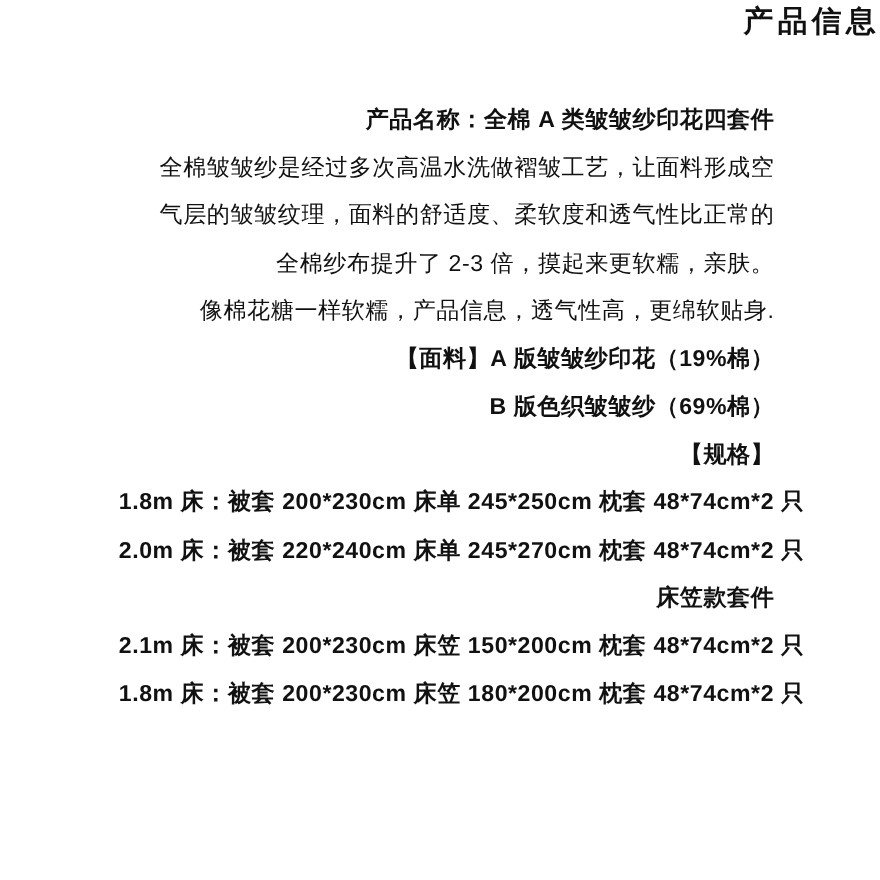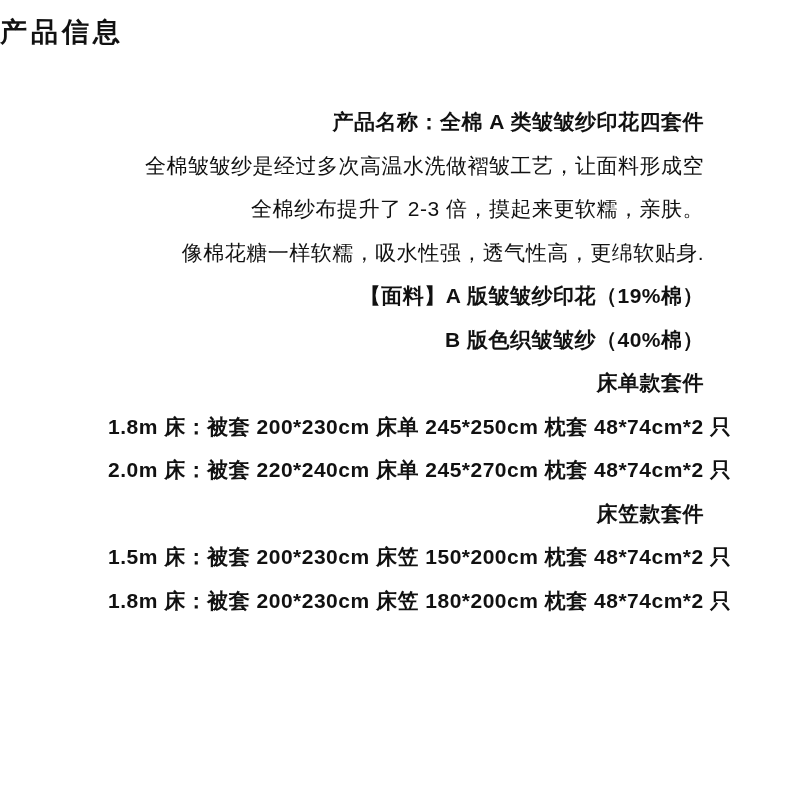--- a/index.html
+++ b/index.html
@@ -12,22 +12,21 @@
     width: 800px;
     height: 800px;
     background: #ffffff;
     color: #111111;
     font-family: "Liberation Sans", "DejaVu Sans", sans-serif;
     overflow: hidden;
     box-sizing: border-box;
   }
   .doc-title {
     margin: 0;
-    padding-top: 13px;
-    text-align: left;
+    text-align: right;
     font-size: 27px;
     font-weight: 700;
     letter-spacing: 4px;
     line-height: 38px;
   }
   .body-block {
     padding: 0 96px 0 108px;
   }
   .line {
     font-size: 21px;
@@ -54,30 +53,31 @@
 
 <div class="page">
 
   <h1 class="doc-title">产品信息</h1>
 
   <div class="body-block">
 
     <div class="line bold first">产品名称：全棉 A 类皱皱纱印花四套件</div>
 
     <div class="line para">全棉皱皱纱是经过多次高温水洗做褶皱工艺，让面料形成空</div>
+    <div class="line para">气层的皱皱纹理，面料的舒适度、柔软度和透气性比正常的</div>
     <div class="line para">全棉纱布提升了 2-3 倍，摸起来更软糯，亲肤。</div>
-    <div class="line para">像棉花糖一样软糯，吸水性强，透气性高，更绵软贴身.</div>
+    <div class="line para">像棉花糖一样软糯，产品信息，透气性高，更绵软贴身.</div>
 
     <div class="line bold">【面料】A 版皱皱纱印花（19%棉）</div>
-    <div class="line bold indent">B 版色织皱皱纱（40%棉）</div>
+    <div class="line bold indent">B 版色织皱皱纱（69%棉）</div>
 
+    <div class="line bold">【规格】</div>
 
-    <div class="line bold">床单款套件</div>
     <div class="line bold">1.8m 床：被套 200*230cm 床单 245*250cm 枕套 48*74cm*2 只</div>
     <div class="line bold">2.0m 床：被套 220*240cm 床单 245*270cm 枕套 48*74cm*2 只</div>
 
     <div class="line bold">床笠款套件</div>
-    <div class="line bold">1.5m 床：被套 200*230cm 床笠 150*200cm 枕套 48*74cm*2 只</div>
+    <div class="line bold">2.1m 床：被套 200*230cm 床笠 150*200cm 枕套 48*74cm*2 只</div>
     <div class="line bold">1.8m 床：被套 200*230cm 床笠 180*200cm 枕套 48*74cm*2 只</div>
 
 
   </div>
 </div>
 
 </body></html>

